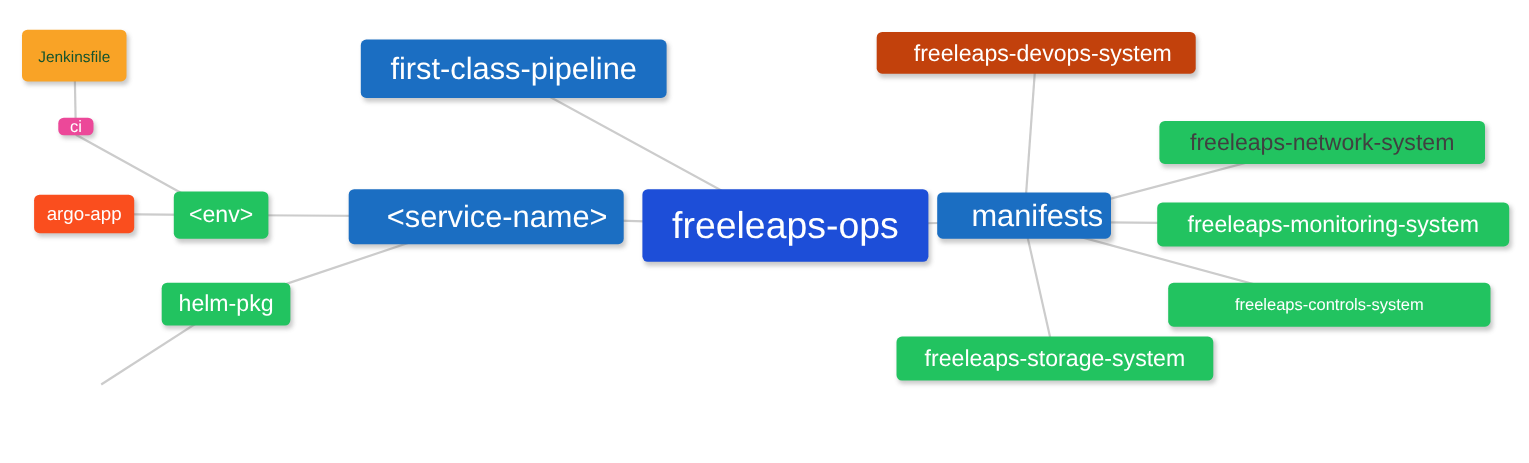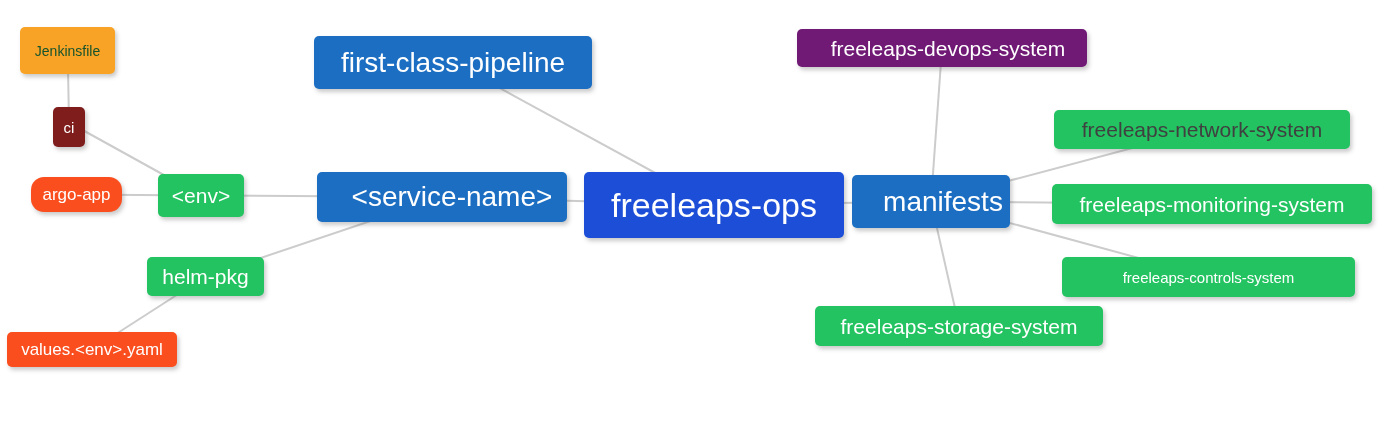--- a/index.html
+++ b/index.html
@@ -60,28 +60,27 @@
       <line x1="442" y1="197" x2="714" y2="205" stroke="#cccccc" stroke-width="2"></line>
       <line x1="714" y1="205" x2="931" y2="201.5" stroke="#cccccc" stroke-width="2"></line>
       <line x1="931" y1="201.5" x2="942" y2="48" stroke="#cccccc" stroke-width="2"></line>
       <line x1="931" y1="201.5" x2="1202" y2="129.5" stroke="#cccccc" stroke-width="2"></line>
       <line x1="931" y1="201.5" x2="1212" y2="204" stroke="#cccccc" stroke-width="2"></line>
       <line x1="931" y1="201.5" x2="1208.5" y2="277" stroke="#cccccc" stroke-width="2"></line>
       <line x1="931" y1="201.5" x2="959" y2="326" stroke="#cccccc" stroke-width="2"></line>
     </svg>
   <div class="node-layer">
       <div class="node" style="left: 20px; top: 27px; width: 95px; height: 47px; font-size: 14px; background: rgb(249, 163, 38); color: #14532d;">Jenkinsfile</div>
-      <div class="node" style="left: 53px; top: 107px; width: 32px; height: 40px; font-size: 15px; background: #7f1d1d; color: rgb(255, 255, 255);">ci</div>
-      <div class="node" style="left: 31px; top: 177px; width: 91px; height: 35px; font-size: 17px; background: rgb(250, 78, 30); color: rgb(255, 255, 255); border-radius: 13px;">argo-app</div>
+      <div class="node" style="left: 53px; top: 107px; width: 32px; height: 16px; font-size: 15px; background: #ec4899; color: rgb(255, 255, 255);">ci</div>
+      <div class="node" style="left: 31px; top: 177px; width: 91px; height: 35px; font-size: 17px; background: rgb(250, 78, 30); color: rgb(255, 255, 255);">argo-app</div>
       <div class="node" style="left: 158px; top: 174px; width: 86px; height: 43px; font-size: 21px; background: rgb(34, 195, 96); color: rgb(255, 255, 255);">&lt;env&gt;</div>
       <div class="node" style="left: 147px; top: 257px; width: 117px; height: 39px; font-size: 21px; background: rgb(34, 195, 96); color: rgb(255, 255, 255);">helm-pkg</div>
-      <div class="node" style="left: 7px; top: 332px; width: 170px; height: 35px; font-size: 17px; background: rgb(250, 78, 30); color: rgb(255, 255, 255);">values.&lt;env&gt;.yaml</div>
-      <div class="node" style="left: 314px; top: 36px; width: 278px; height: 53px; font-size: 28px; background: rgb(27, 110, 194); color: rgb(255, 255, 255);">first-class-pipeline</div>
+      <div class="node" style="left: 328px; top: 36px; width: 278px; height: 53px; font-size: 28px; background: rgb(27, 110, 194); color: rgb(255, 255, 255);">first-class-pipeline</div>
       <div class="node" style="left: 317px; top: 172px; width: 250px; height: 50px; font-size: 28px; background: rgb(27, 110, 194); color: rgb(255, 255, 255); padding-left: 20px;">&lt;service-name&gt;</div>
       <div class="node" style="left: 584px; top: 172px; width: 260px; height: 66px; font-size: 34px; background: #1d4ed8; color: rgb(255, 255, 255);">freeleaps-ops</div>
-      <div class="node" style="left: 852px; top: 175px; width: 158px; height: 53px; font-size: 28px; background: rgb(27, 110, 194); color: rgb(255, 255, 255); padding-left: 24px;">manifests</div>
-      <div class="node" style="left: 797px; top: 29px; width: 290px; height: 38px; font-size: 21px; background: #701a75; color: rgb(255, 255, 255); padding-left: 12px;">freeleaps-devops-system</div>
+      <div class="node" style="left: 852px; top: 175px; width: 158px; height: 42px; font-size: 28px; background: rgb(27, 110, 194); color: rgb(255, 255, 255); padding-left: 24px;">manifests</div>
+      <div class="node" style="left: 797px; top: 29px; width: 290px; height: 38px; font-size: 21px; background: #c2410c; color: rgb(255, 255, 255); padding-left: 12px;">freeleaps-devops-system</div>
       <div class="node" style="left: 1054px; top: 110px; width: 296px; height: 39px; font-size: 21px; background: rgb(34, 195, 96); color: #404040;">freeleaps-network-system</div>
       <div class="node" style="left: 1052px; top: 184px; width: 320px; height: 40px; font-size: 21px; background: rgb(34, 195, 96); color: rgb(255, 255, 255);">freeleaps-monitoring-system</div>
       <div class="node" style="left: 1062px; top: 257px; width: 293px; height: 40px; font-size: 15px; background: rgb(34, 195, 96); color: rgb(255, 255, 255);">freeleaps-controls-system</div>
       <div class="node" style="left: 815px; top: 306px; width: 288px; height: 40px; font-size: 21px; background: rgb(34, 195, 96); color: rgb(255, 255, 255);">freeleaps-storage-system</div>
     </div>
 </div>
 
 </body></html>

